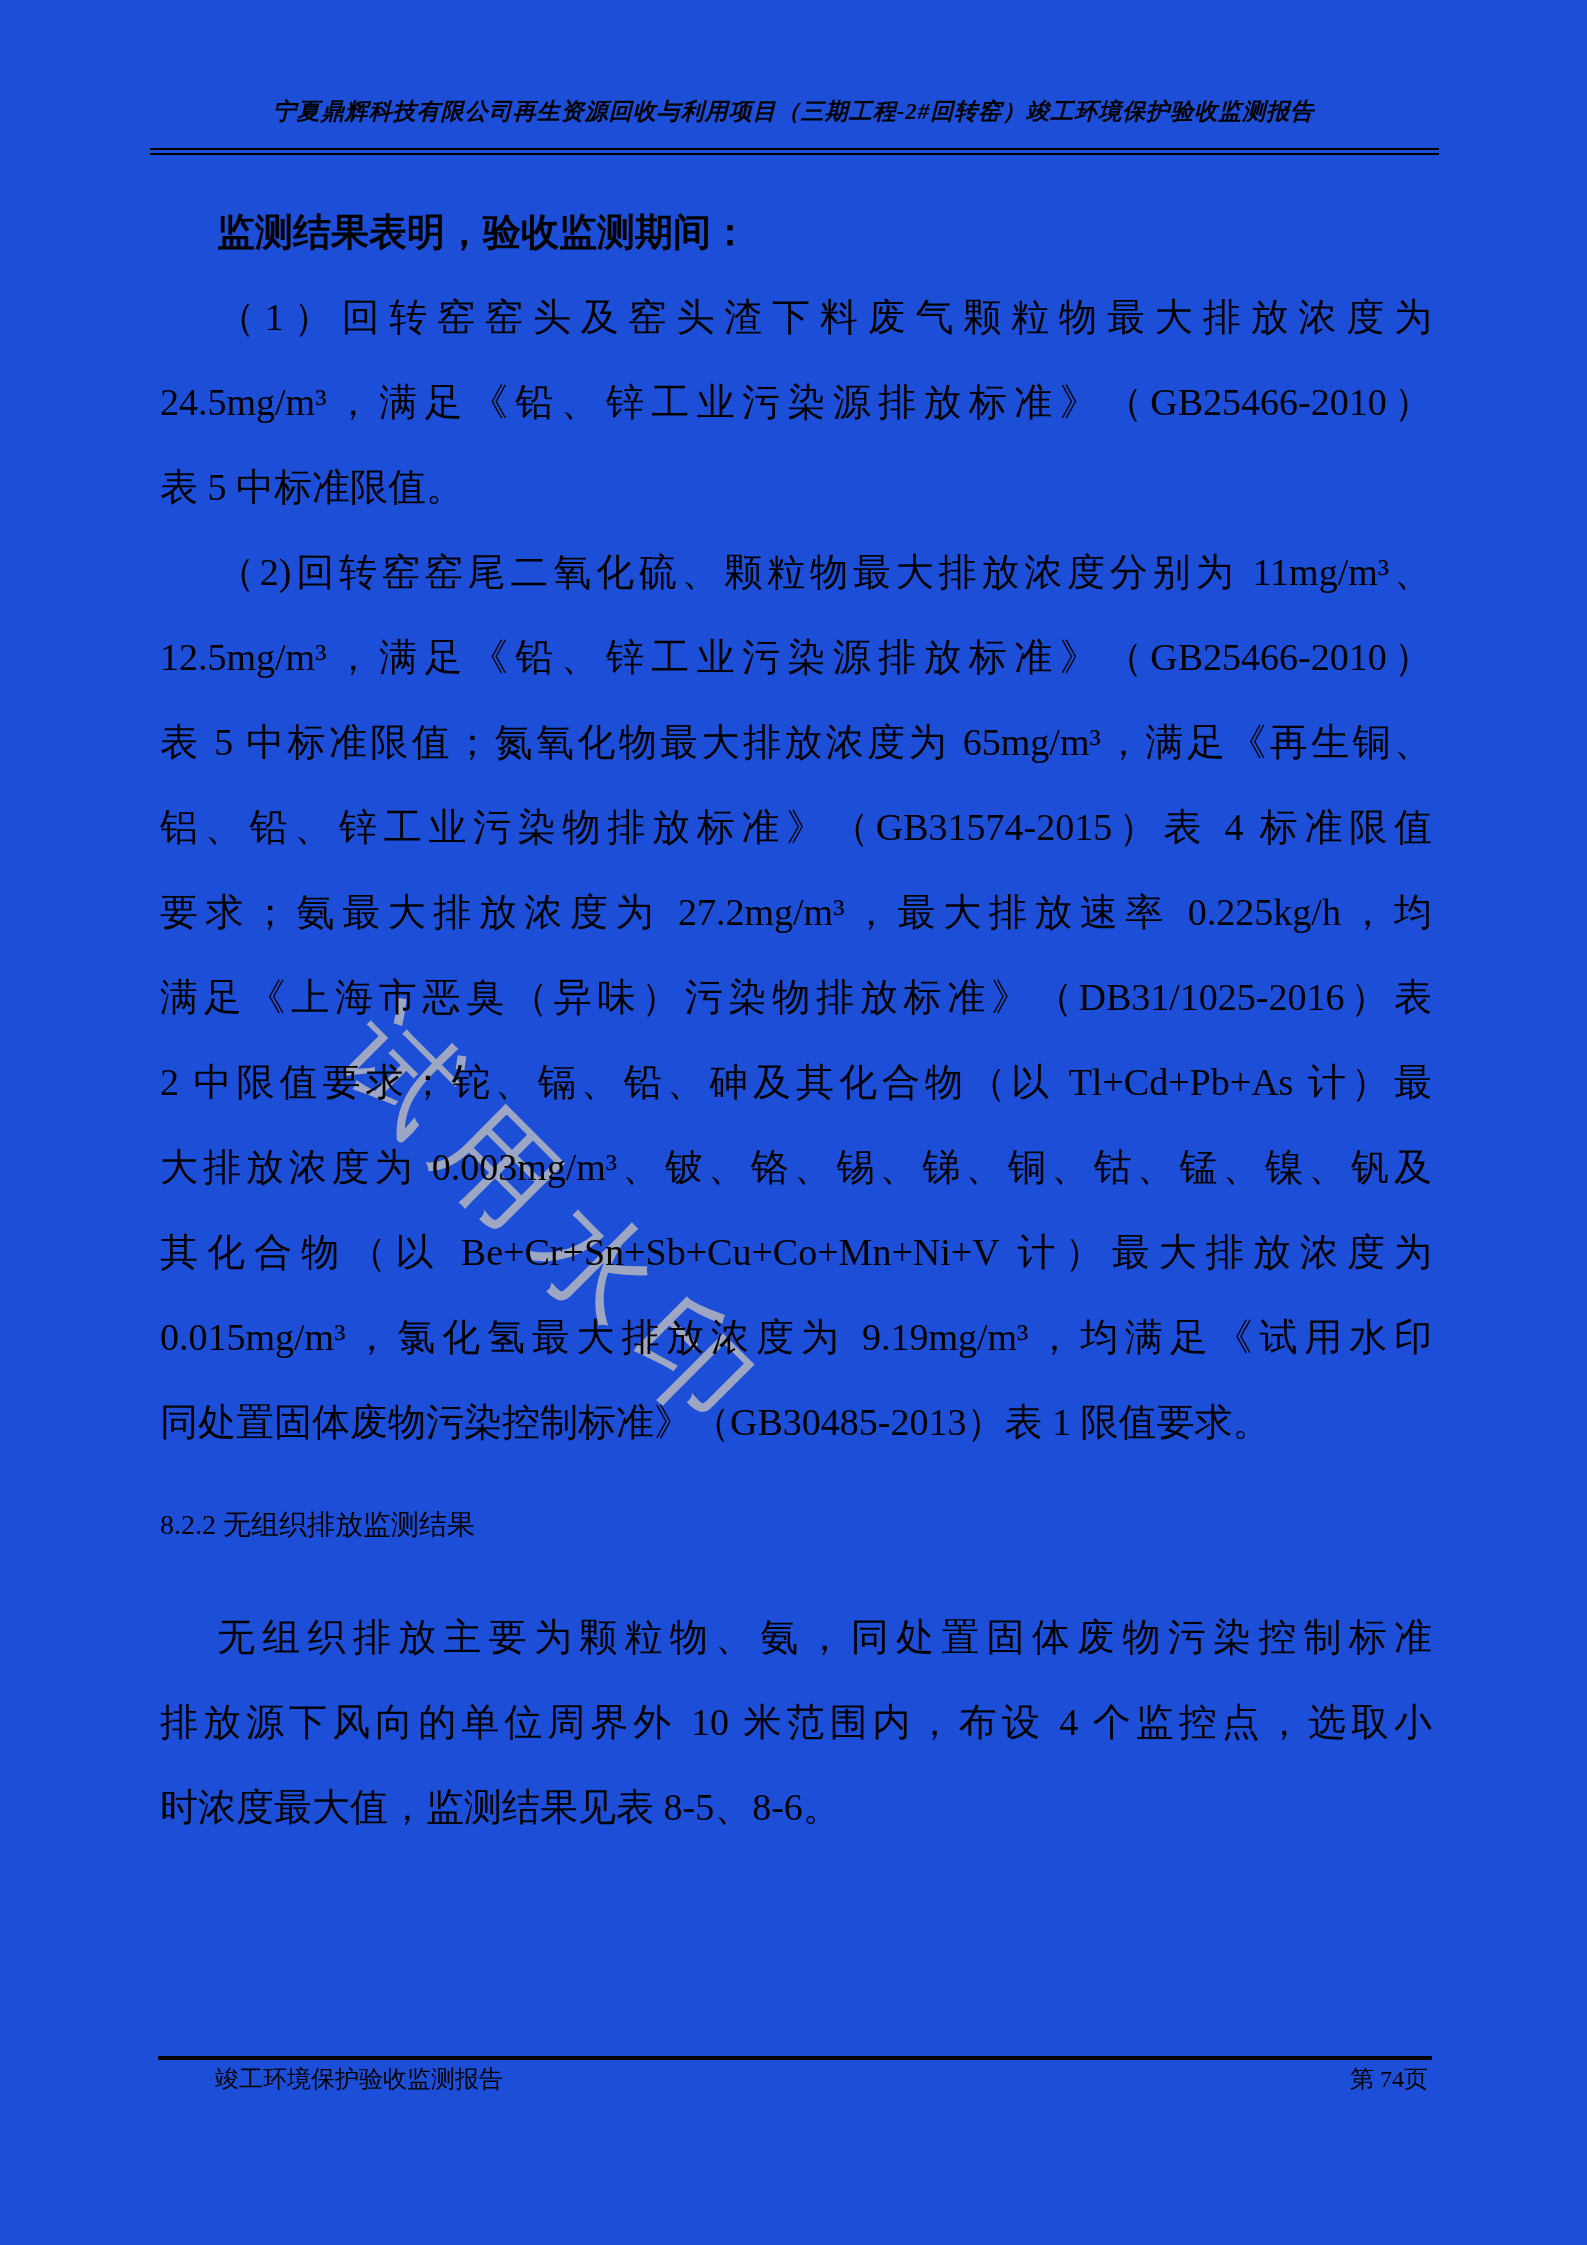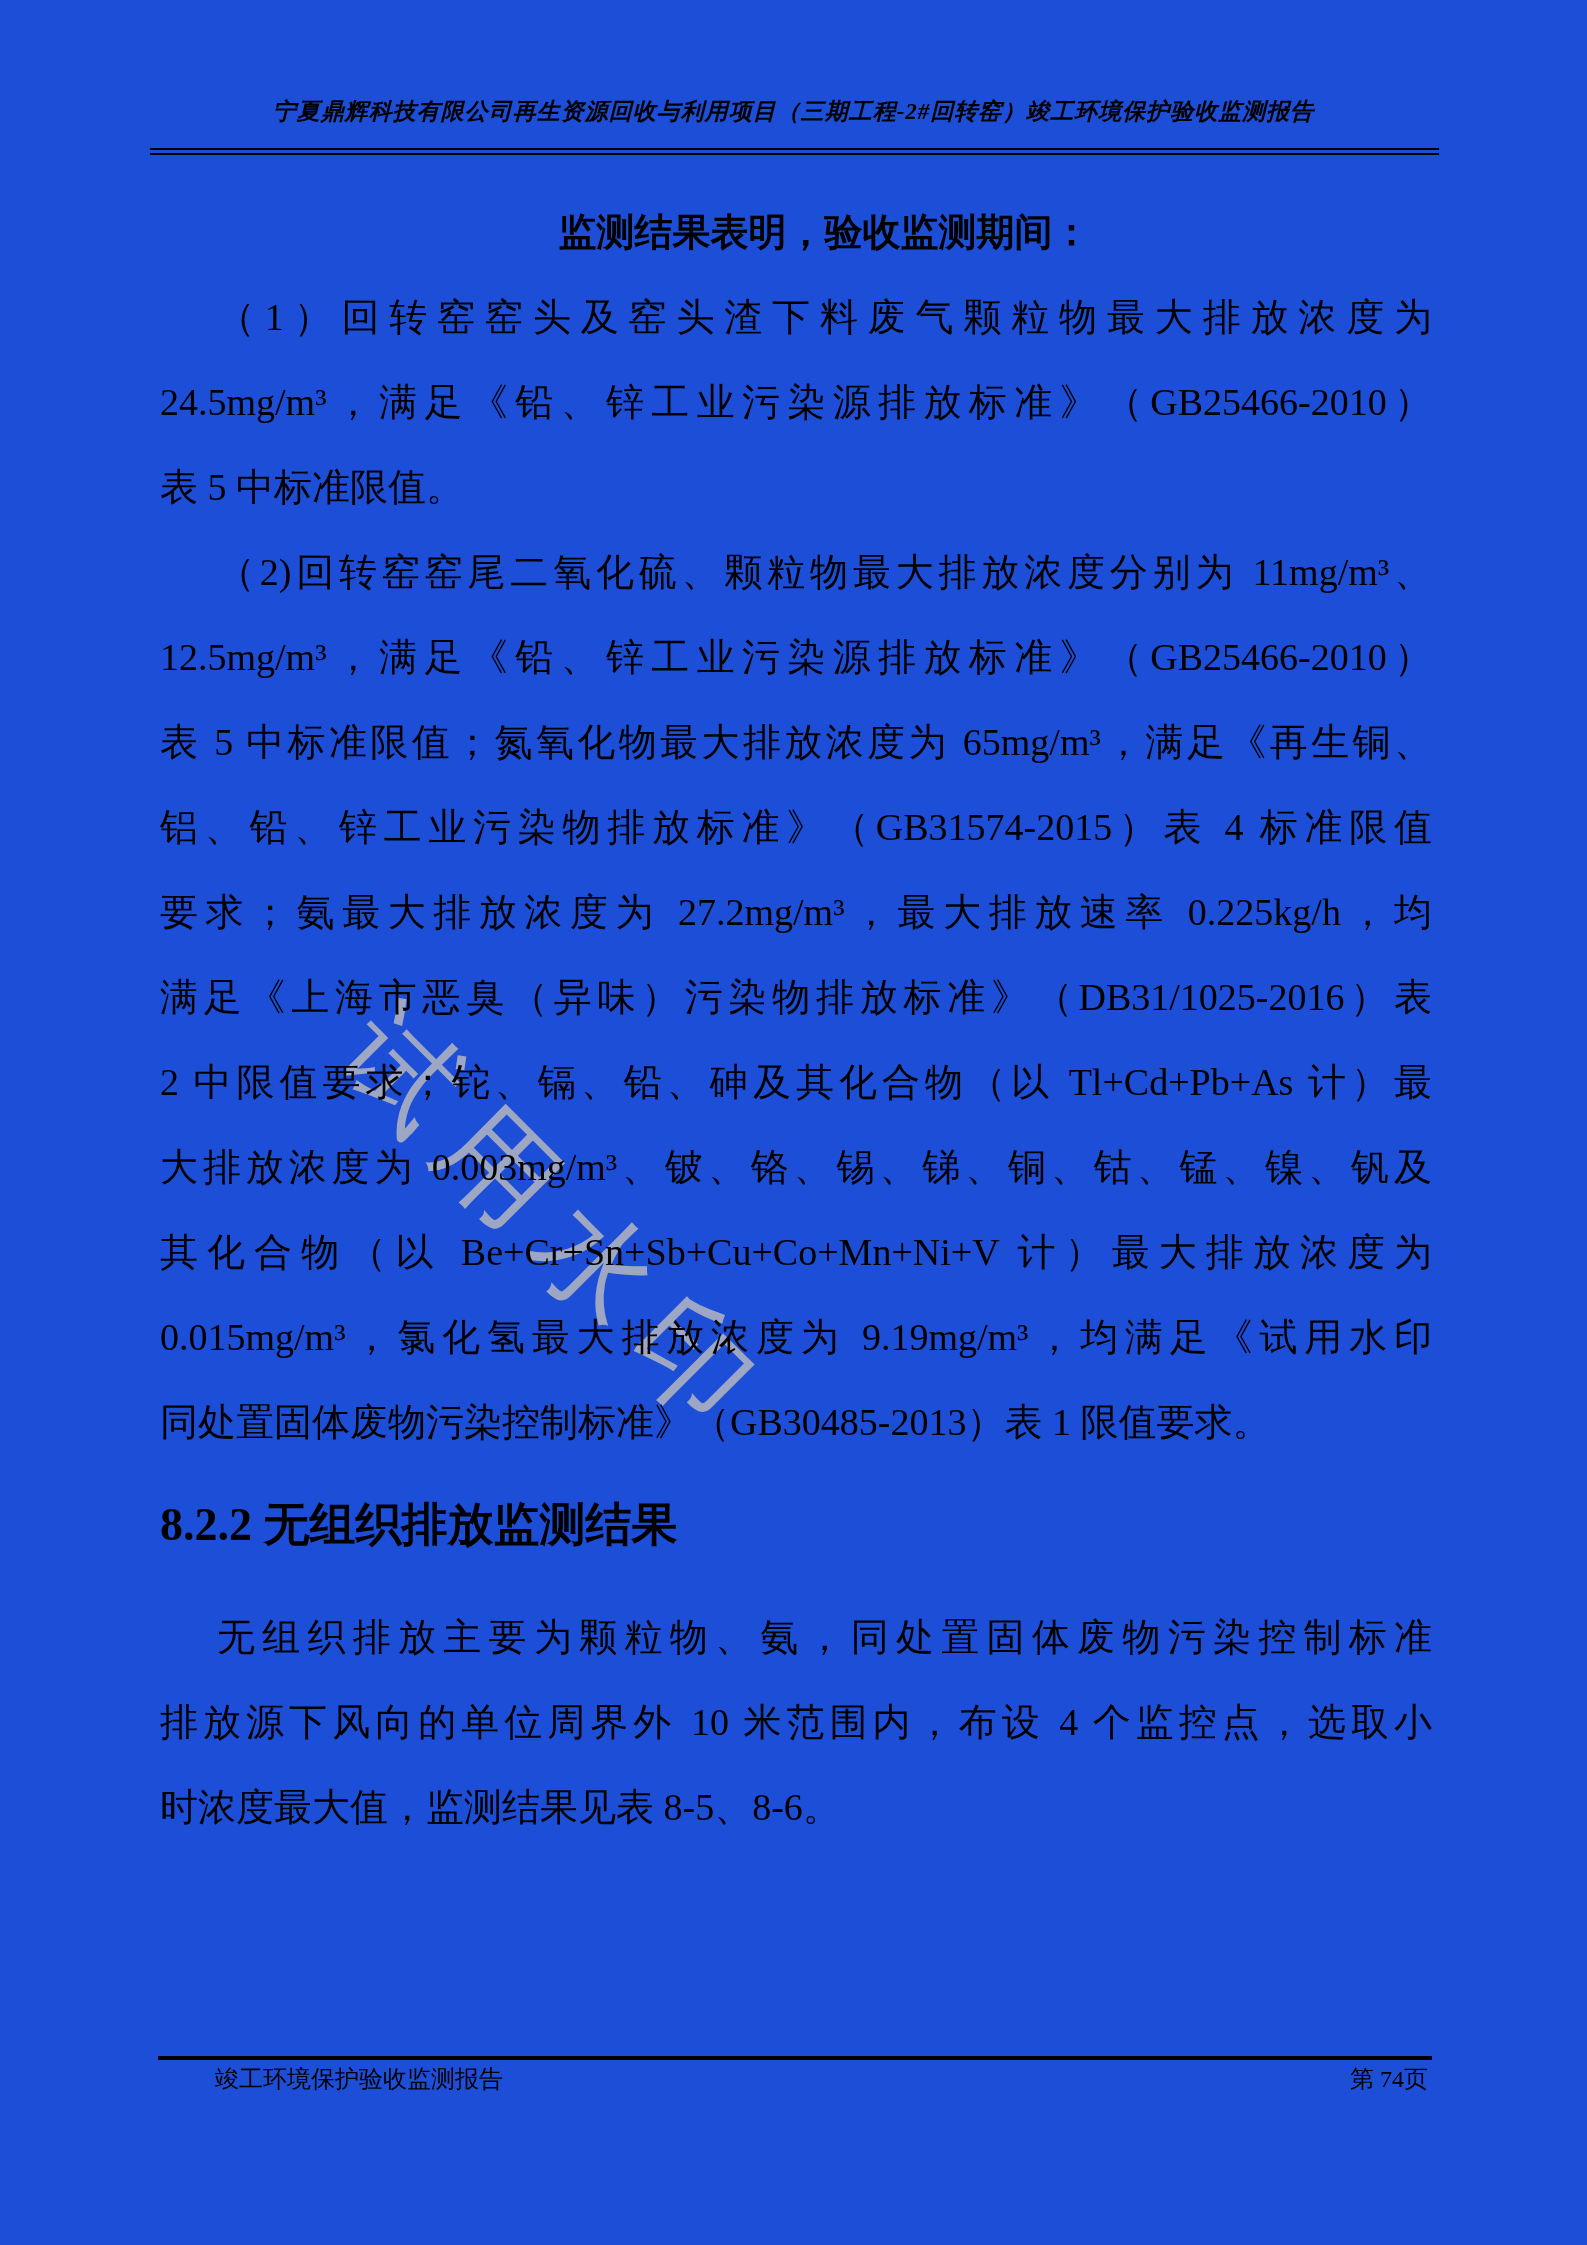--- a/index.html
+++ b/index.html
@@ -54,26 +54,26 @@
     height:85px;
     line-height:85px;
     font-size:38px;
   }
   .j{
     text-align:justify;
     text-align-last:justify;
     text-justify:inter-character;
   }
   .indent{text-indent:57px;}
-  .bold{font-weight:bold;text-align:center;}
+  .bold{font-weight:bold;}
   .heading{
     height:120px;
     line-height:120px;
-    font-size:46px;
-    font-weight:bold;
+    font-size:28px;
+    font-weight:normal;
   }
   .gap-top{margin-top:10px;}
   
   .footer-rule{
     position:absolute;
     left:158px;right:155px;top:2056px;
     height:4px;
     background:#000;
   }
   .footer-text{

